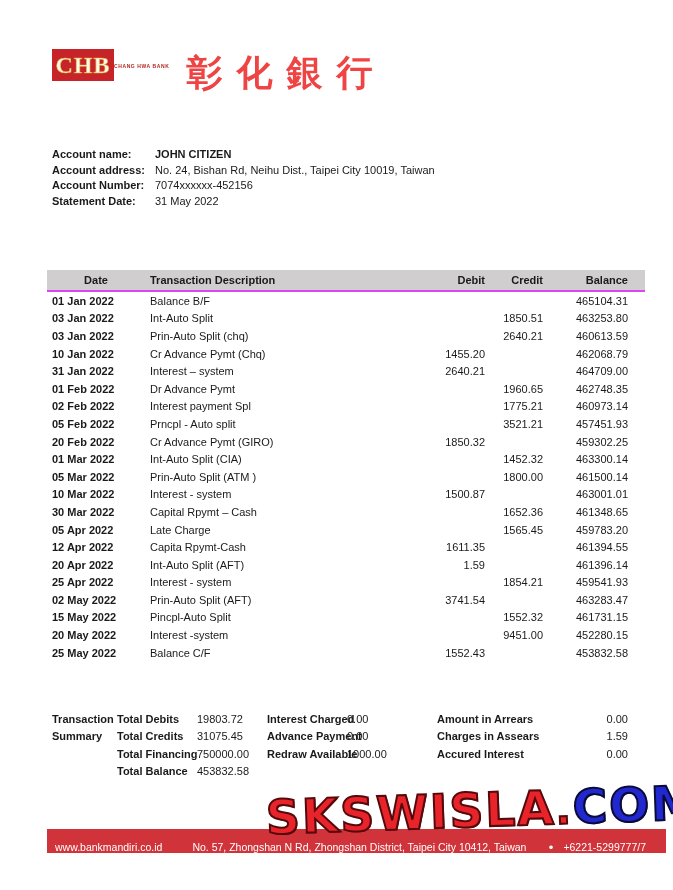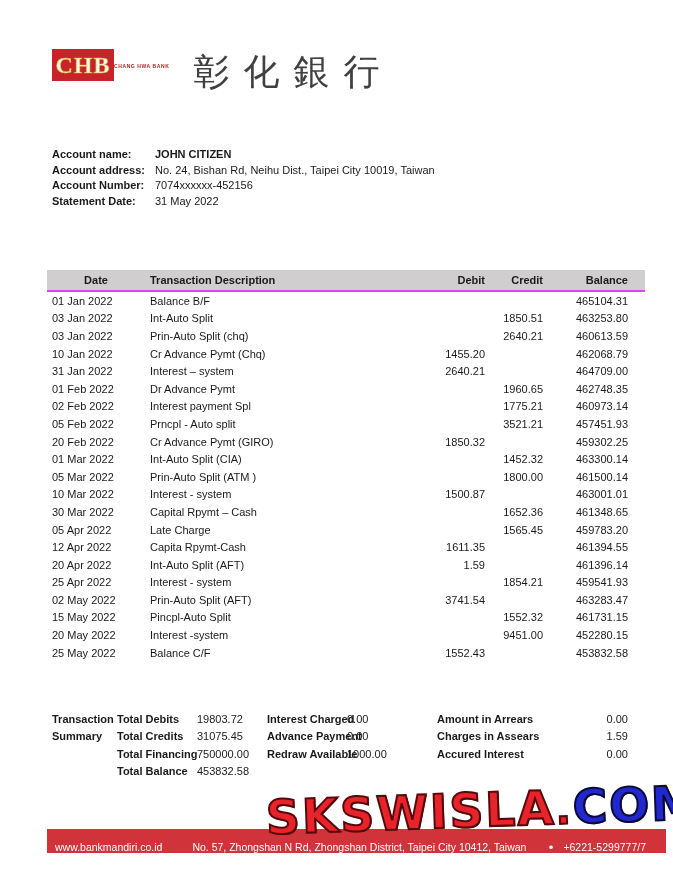--- a/index.html
+++ b/index.html
@@ -15,23 +15,23 @@
     background:#c62428;width:62px;height:32px;display:flex;align-items:center;justify-content:center;
   }
   .logo-abbr{
     font-family:"Liberation Serif",serif;font-weight:bold;font-size:24px;color:#fff8ec;
     -webkit-text-stroke:0.6px #d9a62e;line-height:26px;letter-spacing:1px;
   }
   .logo-sub{
     font-size:5px;color:#b3261e;letter-spacing:0.6px;margin-top:1px;white-space:nowrap;font-weight:bold;
   }
   .logo-cn{
-    margin-left:24px;margin-top:2px;
+    margin-left:17px;margin-top:2px;
     font-family:"DejaVu Serif","Liberation Serif",serif;
-    font-size:36px;font-weight:normal;letter-spacing:14px;line-height:42px;color:#404040;white-space:nowrap;
+    font-size:36px;font-weight:bold;letter-spacing:14px;line-height:42px;color:#ef4444;white-space:nowrap;
   }
 
   
   .account{position:absolute;top:147px;left:52px;font-size:11px;}
   .account-row{display:flex;line-height:15.6px;}
   .account-label{width:103px;font-weight:bold;}
   .account-value{white-space:nowrap;}
   .account-value.bold{font-weight:bold;}
 
   
@@ -45,21 +45,21 @@
   .tx-table td{height:17.6px;padding:0;white-space:nowrap;overflow:hidden;}
   .col-date{width:98px;}
   .col-desc{width:240px;}
   .col-debit{width:100px;}
   .col-credit{width:58px;}
   .col-balance{width:102px;}
   .th-date{text-align:center;}
   .th-desc{text-align:left;padding-left:5px!important;}
   .th-num{text-align:right;}
   .th-balance{text-align:right;padding-right:17px!important;}
-  .td-date{text-align:left;padding-left:5px!important;}
+  .td-date{text-align:left;padding-left:5px!important;font-weight:bold;}
   .td-desc{text-align:left;padding-left:5px!important;}
   .td-num{text-align:right;}
   .td-balance{text-align:right;padding-right:17px!important;}
 
   
   .summary{
     position:absolute;top:710px;left:52px;width:576px;
     border-collapse:collapse;font-size:11px;table-layout:fixed;
   }
   .summary td{height:17.5px;padding:0;white-space:nowrap;overflow:visible;}

